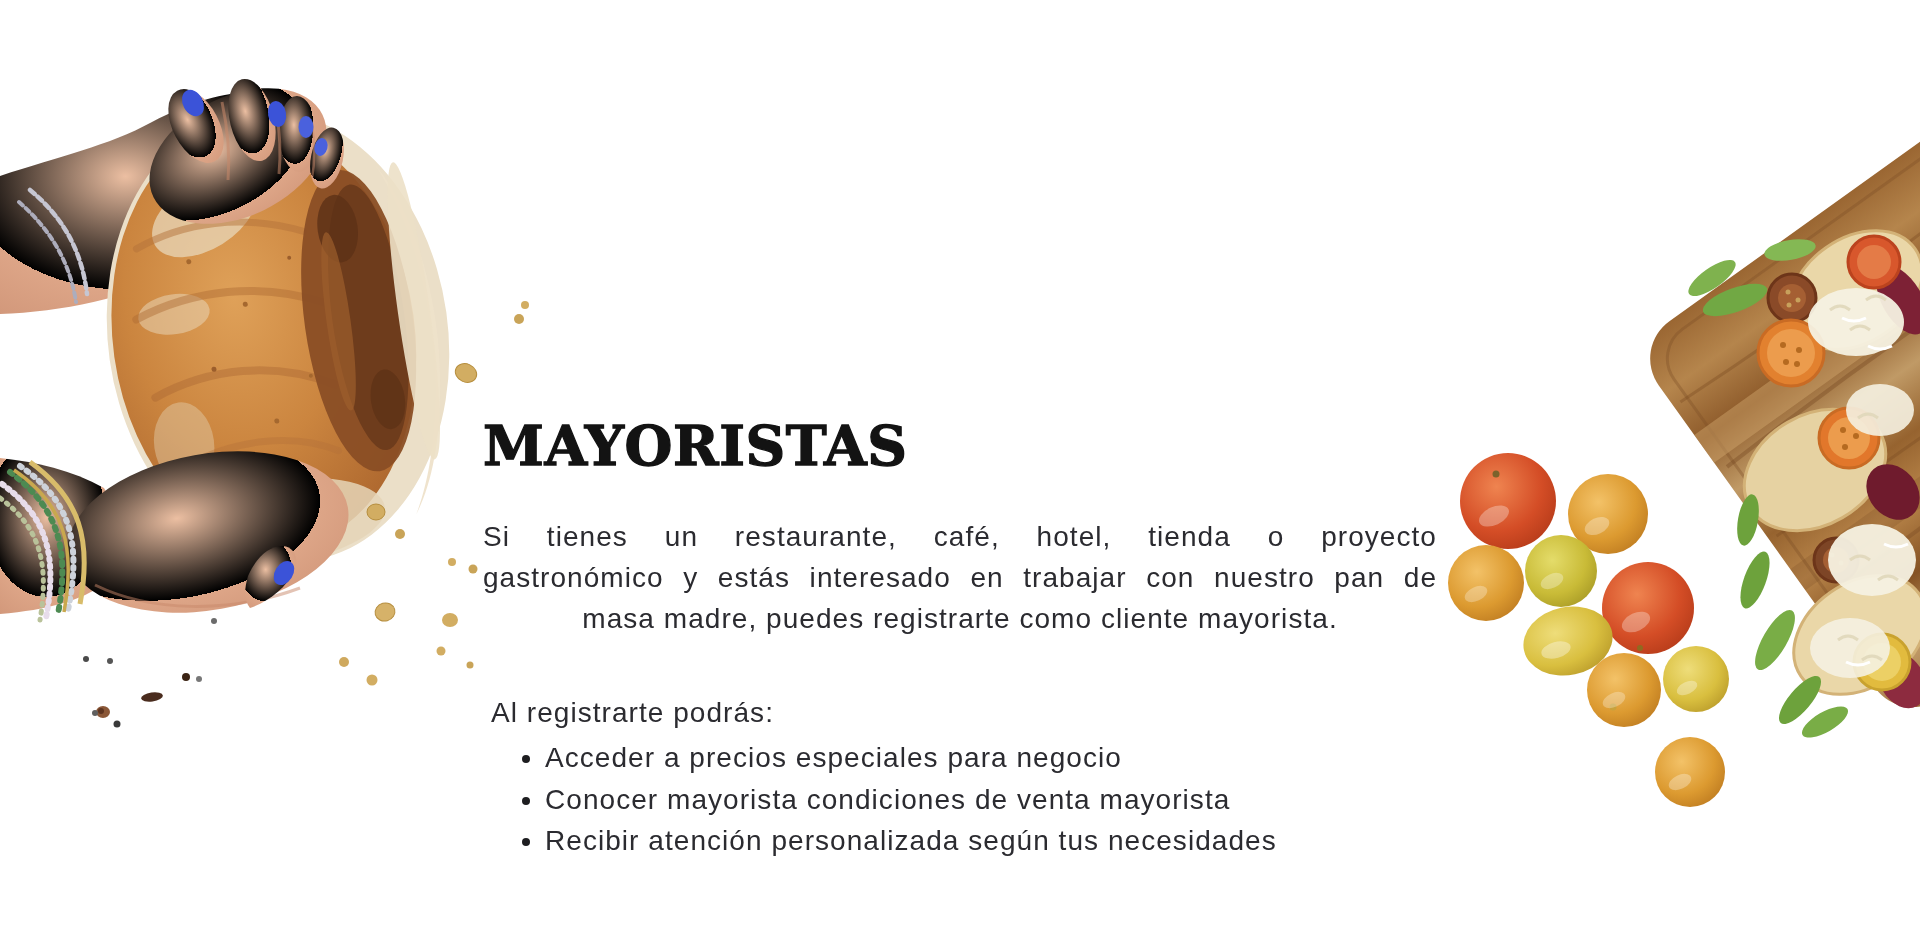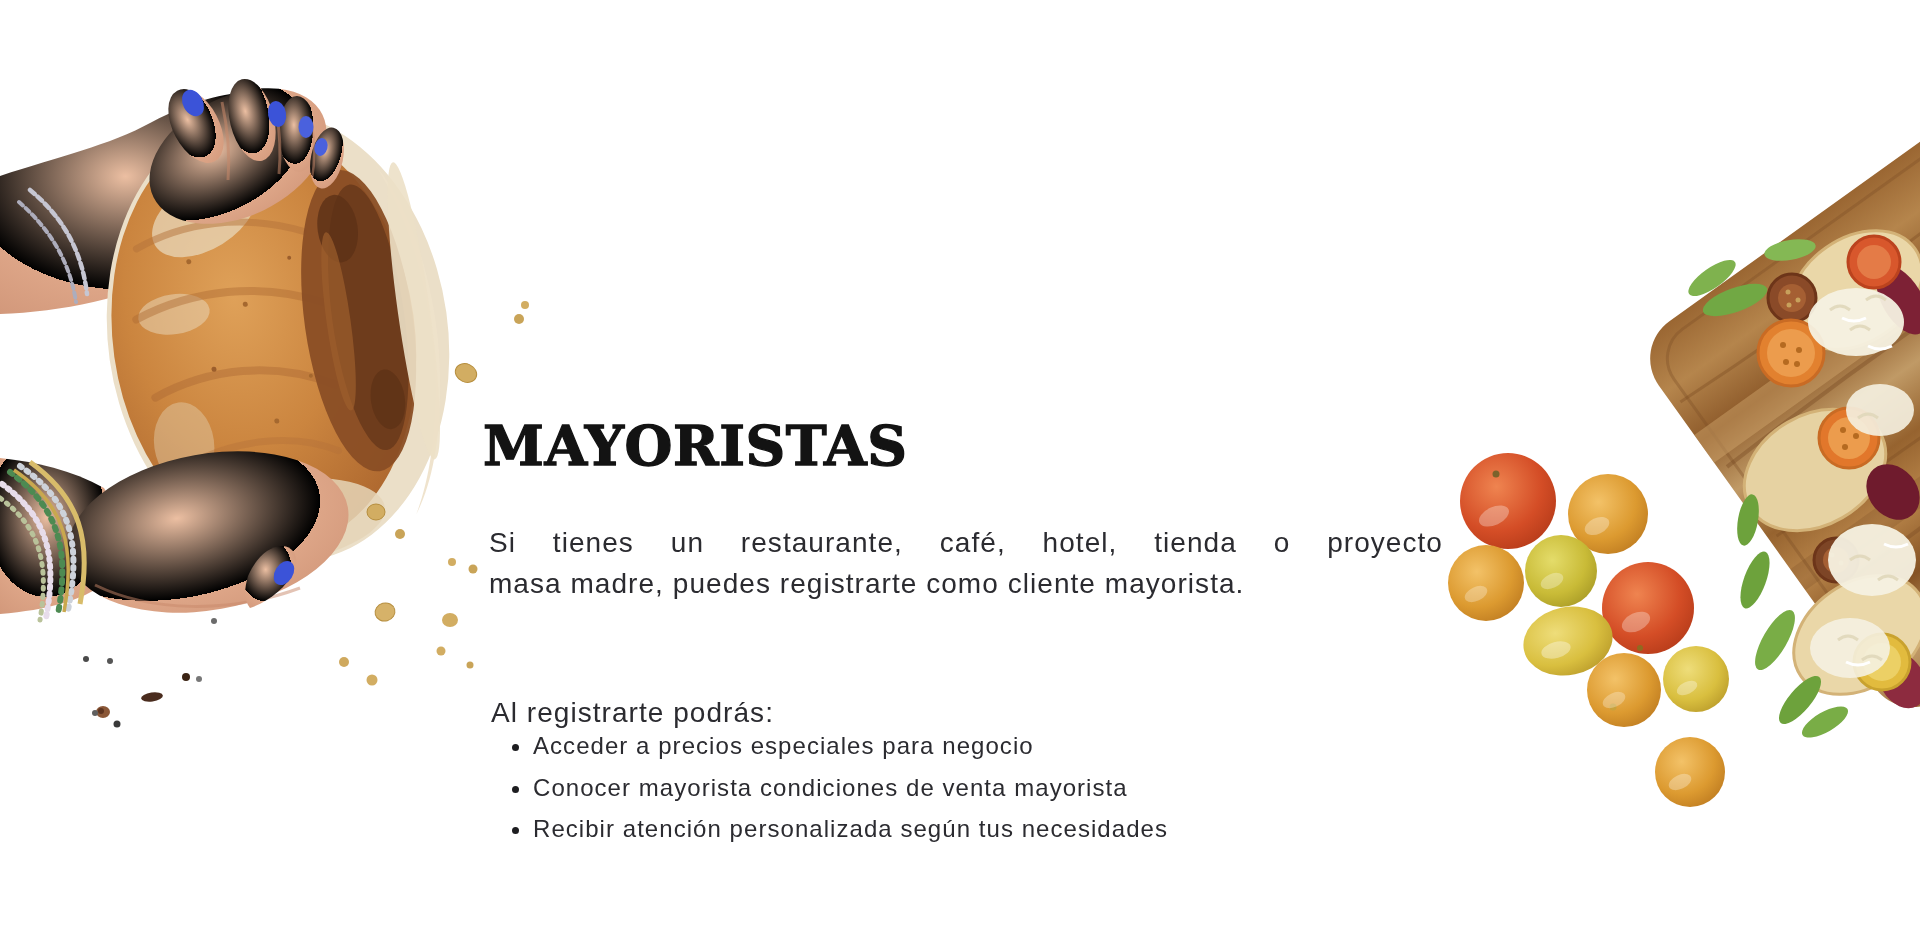--- a/index.html
+++ b/index.html
@@ -7,29 +7,29 @@
     position:relative;width:1920px;height:933px;overflow:hidden;background:#ffffff;
     font-family:"Liberation Sans",sans-serif;
   }
   .art{position:absolute;left:0;top:0;width:1920px;height:933px;}
   .content{position:absolute;left:483px;top:0;width:954px;height:834px;color:#2b2b30;}
   .title{
     position:absolute;left:0;top:414px;margin:0;
     font-family:"DejaVu Serif",serif;font-weight:700;font-size:55px;line-height:64px;
     color:#131313;-webkit-text-stroke:1.3px #131313;letter-spacing:0.5px;
   }
-  .intro{position:absolute;left:0;top:516px;margin:6px;width:954px;
+  .intro{position:absolute;left:0;top:516px;margin:0;width:954px;
     font-size:28px;line-height:41px;letter-spacing:1.05px;}
-  .intro .line{display:block;}
+  .intro .line{display:block;text-align:center;}
   .intro .line.j{text-align:justify;text-align-last:justify;}
   .list-intro{position:absolute;left:0;top:684px;margin:8px;width:954px;
     font-size:28px;line-height:41px;letter-spacing:1.05px;}
-  .benefits{position:absolute;left:0;top:725px;margin:0;width:900px;
+  .benefits{position:absolute;left:0;top:725px;margin:12px;width:900px;
     padding:0 0 0 50px;list-style:disc;
-    font-size:24px;line-height:41.5px;letter-spacing:1.05px;}
+    font-size:28px;line-height:41.5px;letter-spacing:1.05px;}
   .benefits li::marker{color:#1d1d20;}
 </style>
 </head>
 <body>
 
 <div class="canvas">
 
   <svg class="art" viewBox="0 0 1920 933">
     <defs>
       <radialGradient id="skin" cx="0.4" cy="0.38" r="0.85">
@@ -293,20 +293,21 @@
         <ellipse cx="1680" cy="782" rx="12" ry="7" fill="#ffffff" opacity="0.3" transform="rotate(-25 1680 782)"></ellipse>
       </g>
     </g>
   </svg>
 
   <main class="content">
     <h1 class="title">MAYORISTAS</h1>
 
     <p class="intro">
         <span class="line j">Si tienes un restaurante, café, hotel, tienda o proyecto</span>
+        <span class="line j">gastronómico y estás interesado en trabajar con nuestro pan de</span>
         <span class="line">masa madre, puedes registrarte como cliente mayorista.</span>
       </p>
 
     <p class="list-intro">Al registrarte podrás:</p>
 
     <ul class="benefits">
       <li>Acceder a precios especiales para negocio</li>
       <li>Conocer mayorista condiciones de venta mayorista</li>
       <li>Recibir atención personalizada según tus necesidades</li>
     </ul>

